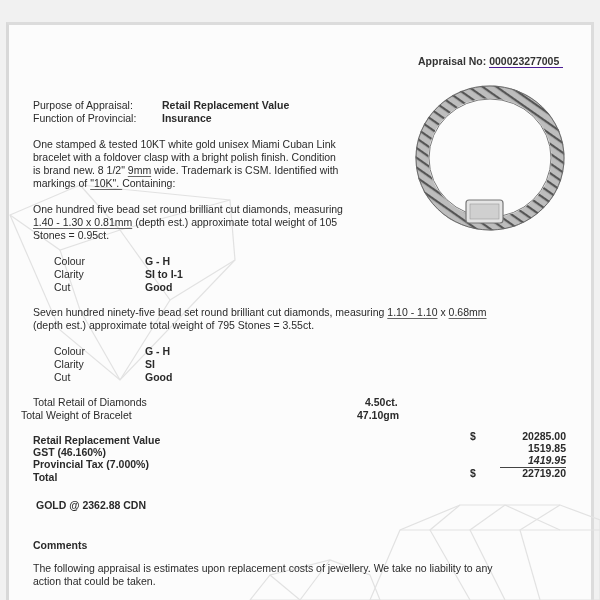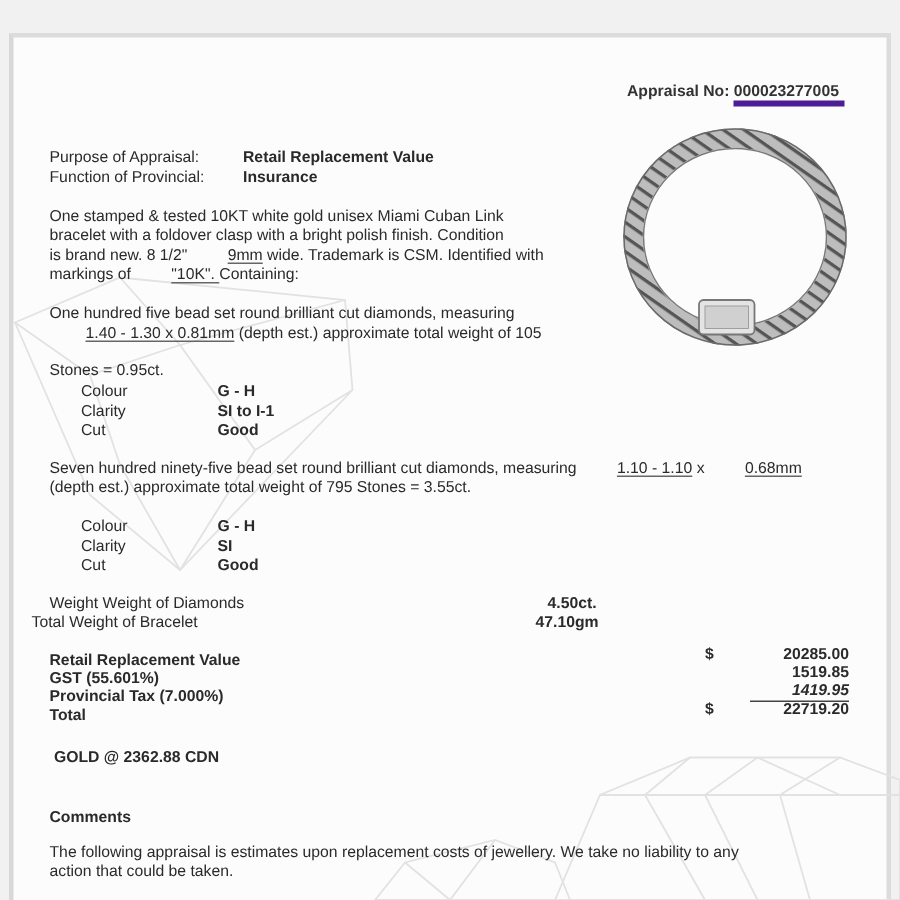--- a/index.html
+++ b/index.html
@@ -15,23 +15,23 @@
     background: #fcfcfc;
     border-left: 3px solid #d8d8d8;
     border-top: 3px solid #dcdcdc;
     border-right: 3px solid #dcdcdc;
     box-sizing: border-box;
   }
   .watermark { position: absolute; left: 0; top: 0; width: 600px; height: 600px; pointer-events: none; }
   .abs { position: absolute; white-space: nowrap; }
   .f10 { font-size: 10.5px; line-height: 13.5px; }
   .b { font-weight: bold; }
-  .u { text-decoration: underline; text-decoration-color: #666; text-underline-offset: 2px; margin-left: 24px; }
+  .u { text-decoration: underline; text-decoration-color: #666; text-underline-offset: 2px; }
   .appraisal-no { left: 418px; top: 55px; font-size: 10.5px; font-weight: bold; color: #333; }
-  .appraisal-no .num { border-bottom: 4px solid #4c1d95; padding-right: 4px; }
+  .appraisal-no .num { border-bottom: 1px solid #4c1d95; padding-right: 4px; }
   .label-col { left: 33px; }
   .val-col { left: 162px; }
   .spec-lbl { left: 54px; }
   .spec-val { left: 145px; }
   .money { left: 470px; width: 96px; font-size: 10.5px; font-weight: bold; text-align: right; line-height: 11.5px; }
   .money .dollar { float: left; }
   .bracelet { position: absolute; left: 405px; top: 80px; width: 170px; height: 170px; }
 </style>
 </head>
 <body>
@@ -87,48 +87,48 @@
   <span>is brand new. 8 1/2" </span><span class="u">9mm</span><span> wide. Trademark is CSM. Identified with</span>
 </div>
 <div class="abs f10" style="left:33px; top:177px">
   <span>markings of </span><span class="u">"10K". </span><span> Containing:</span>
 </div>
 
 <div class="abs f10" style="left:33px; top:203px">One hundred five bead set round brilliant cut diamonds, measuring</div>
 <div class="abs f10" style="left:33px; top:216px">
   <span class="u">1.40 - 1.30 x 0.81mm</span><span> (depth est.) approximate total weight of 105</span>
 </div>
-<div class="abs f10" style="left:33px; top:241px">Stones = 0.95ct.</div>
+<div class="abs f10" style="left:33px; top:229px">Stones = 0.95ct.</div>
 
 <div class="abs f10 spec-lbl" style="top:255px">Colour</div>
 <div class="abs f10 spec-val b" style="top:255px">G - H</div>
 <div class="abs f10 spec-lbl" style="top:268px">Clarity</div>
 <div class="abs f10 spec-val b" style="top:268px">SI to I-1</div>
 <div class="abs f10 spec-lbl" style="top:281px">Cut</div>
 <div class="abs f10 spec-val b" style="top:281px">Good</div>
 
 <div class="abs f10" style="left:33px; top:306px">
   <span>Seven hundred ninety-five bead set round brilliant cut diamonds, measuring </span><span class="u">1.10 - 1.10</span><span> x </span><span class="u">0.68mm</span>
 </div>
 <div class="abs f10" style="left:33px; top:319px">(depth est.) approximate total weight of 795 Stones = 3.55ct.</div>
 
 <div class="abs f10 spec-lbl" style="top:345px">Colour</div>
 <div class="abs f10 spec-val b" style="top:345px">G - H</div>
 <div class="abs f10 spec-lbl" style="top:358px">Clarity</div>
 <div class="abs f10 spec-val b" style="top:358px">SI</div>
 <div class="abs f10 spec-lbl" style="top:371px">Cut</div>
 <div class="abs f10 spec-val b" style="top:371px">Good</div>
 
-<div class="abs f10" style="left:33px; top:396px">Weight Weight of Diamonds</div>
+<div class="abs f10" style="left:33px; top:396px">Total Retail of Diamonds</div>
 <div class="abs f10 b" style="left:365px; top:396px">4.50ct.</div>
 <div class="abs f10" style="left:21px; top:409px">Total Weight of Bracelet</div>
 <div class="abs f10 b" style="left:357px; top:409px">47.10gm</div>
 
 <div class="abs f10 b" style="left:33px; top:434px">Retail Replacement Value</div>
-<div class="abs f10 b" style="left:33px; top:446px">GST (55.601%)</div>
+<div class="abs f10 b" style="left:33px; top:446px">GST (46.160%)</div>
 <div class="abs f10 b" style="left:33px; top:458px">Provincial Tax (7.000%)</div>
 <div class="abs f10 b" style="left:33px; top:471px">Total</div>
 
 <div class="abs money" style="top:431px">
   <span class="dollar">$</span><span>20285.00</span>
 </div>
 <div class="abs money" style="top:443px">
   <span>1519.85</span>
 </div>
 <div class="abs money" style="top:455px">

